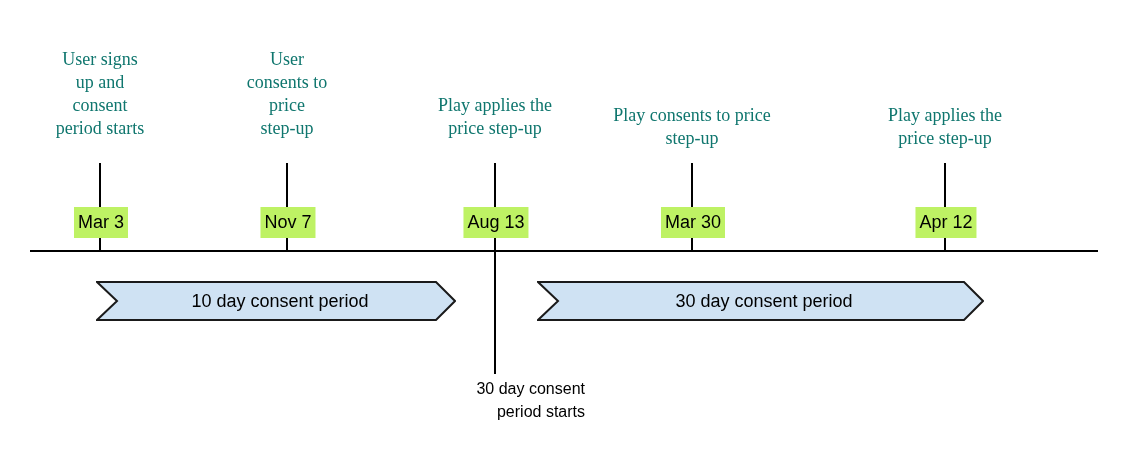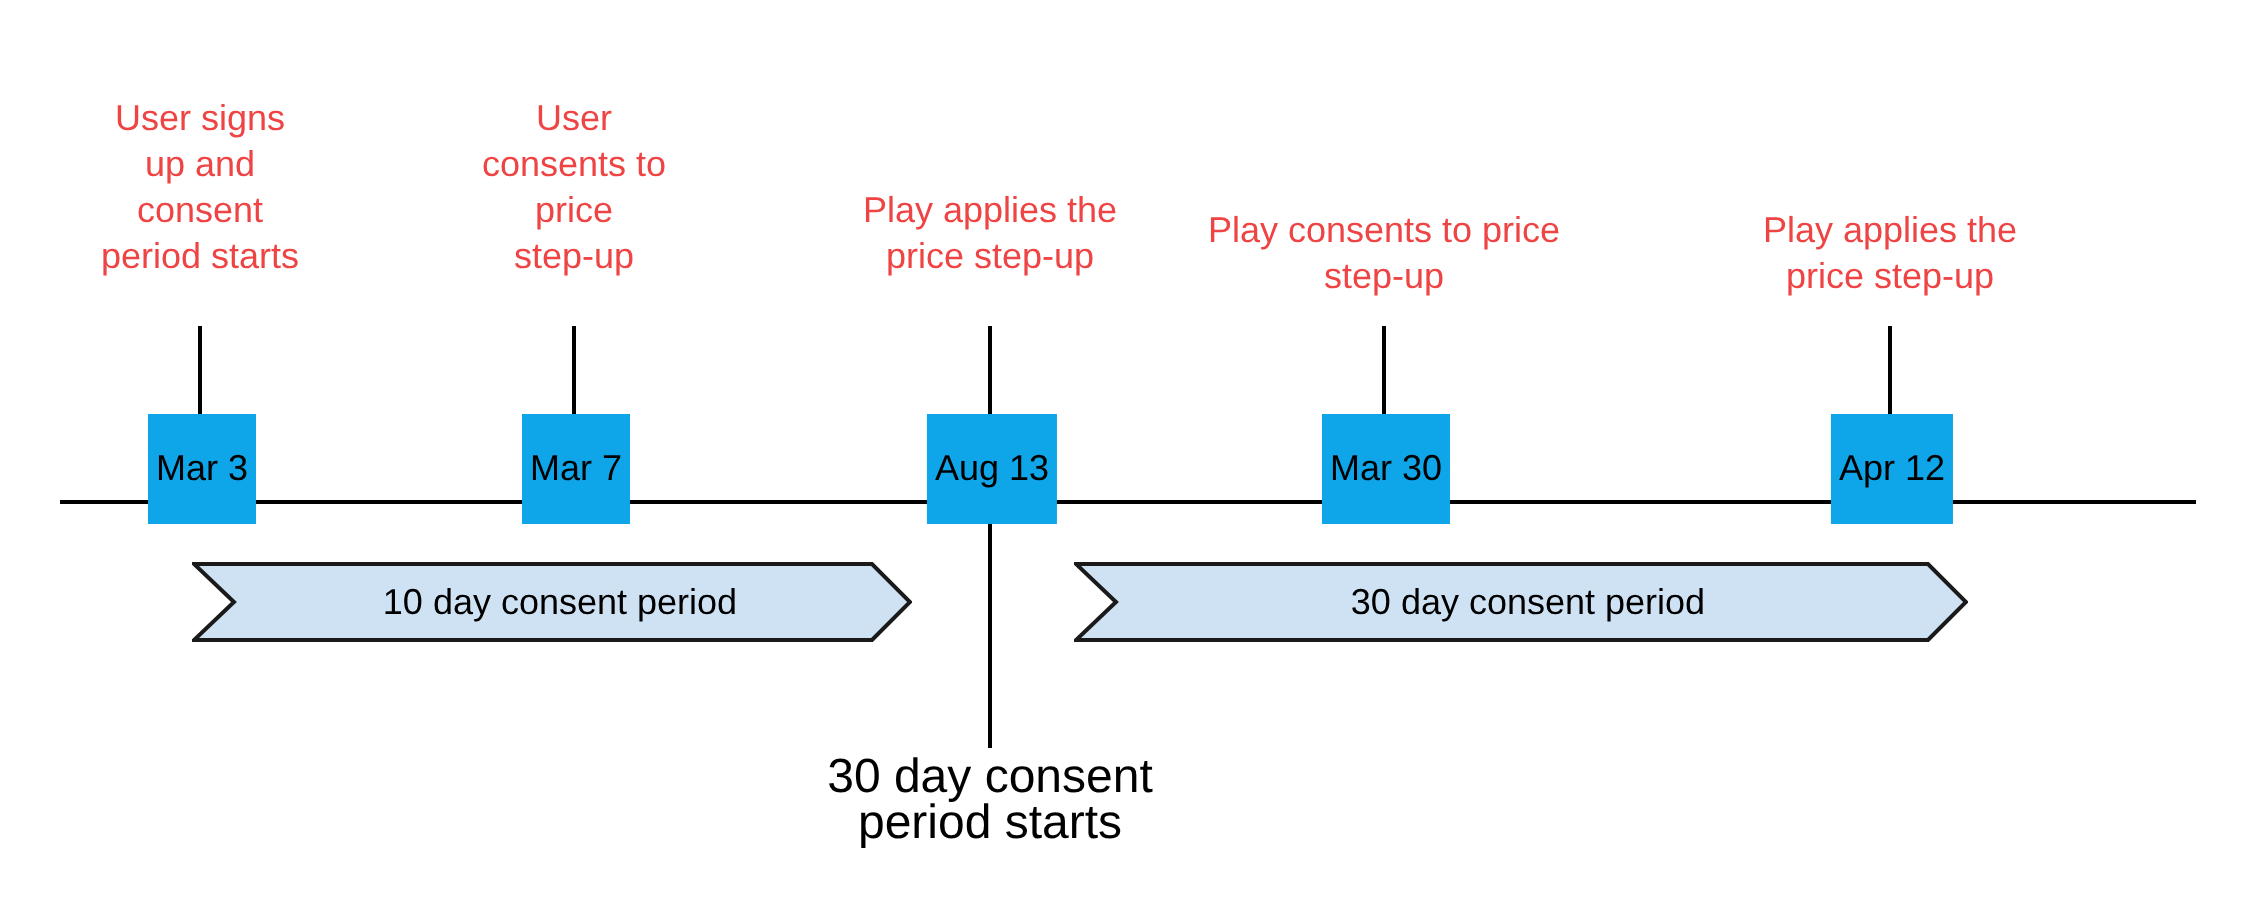--- a/index.html
+++ b/index.html
@@ -11,82 +11,83 @@
     overflow: hidden;
     font-family: "Liberation Sans", sans-serif;
     color: #000000;
   }
   .event-label {
     position: absolute;
     text-align: center;
     white-space: pre-line;
     font-size: 18px;
     line-height: 23px;
-    color: #ef4444;
+    color: #0f766e;
+    font-family: Liberation Serif, serif;
   }
   .tick {
     position: absolute;
     width: 2px;
     background: #000000;
   }
   .axis {
     position: absolute;
     left: 30px;
     top: 250px;
     width: 1068px;
     height: 2px;
     background: #000000;
   }
   .date-label {
     position: absolute;
     top: 207px;
     transform: translateX(-50%);
-    background: #0ea5e9;
+    background: #bef264;
     font-size: 18px;
     line-height: 23px;
-    padding: 16px 4px;
+    padding: 4px 4px;
     white-space: nowrap;
     z-index: 2;
   }
   .period-banner { position: absolute; }
   .period-banner text {
     font-family: "Liberation Sans", sans-serif;
     font-size: 18px;
     fill: #000000;
   }
   .annotation-label {
     position: absolute;
     left: 495px;
     top: 377px;
     transform: translateX(-50%);
     width: 180px;
-    text-align: center;
+    text-align: right;
     white-space: pre-line;
-    font-size: 24px;
+    font-size: 16px;
     line-height: 23px;
   }
 </style>
 </head>
 <body>
 
 <div class="canvas">
 
   <div class="event-label" style="left:30px; top:48px; width:140px;">User signs
 up and
 consent
 period starts</div>
   <div class="tick" style="left:99px; top:163px; height:88px;"></div>
   <div class="date-label" style="left:101px;">Mar 3</div>
 
   <div class="event-label" style="left:217px; top:48px; width:140px;">User
 consents to
 price
 step-up</div>
   <div class="tick" style="left:286px; top:163px; height:88px;"></div>
-  <div class="date-label" style="left:288px;">Mar 7</div>
+  <div class="date-label" style="left:288px;">Nov 7</div>
 
   <div class="event-label" style="left:410px; top:94px; width:170px;">Play applies the
 price step-up</div>
   <div class="tick" style="left:494px; top:163px; height:88px;"></div>
   <div class="date-label" style="left:496px;">Aug 13</div>
 
   <div class="event-label" style="left:577px; top:104px; width:230px;">Play consents to price
 step-up</div>
   <div class="tick" style="left:691px; top:163px; height:88px;"></div>
   <div class="date-label" style="left:693px;">Mar 30</div>

